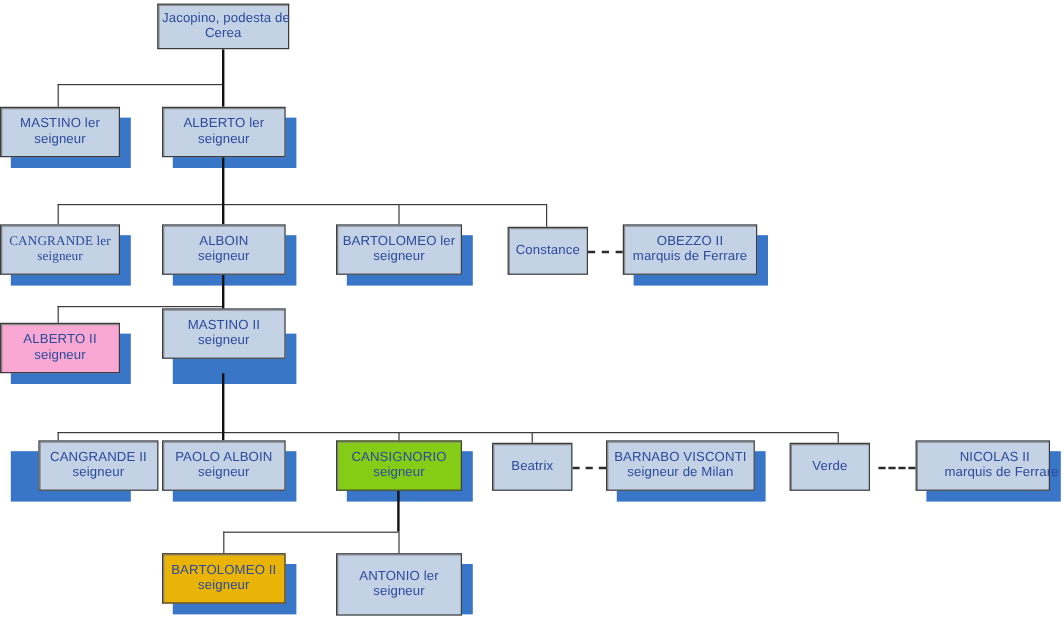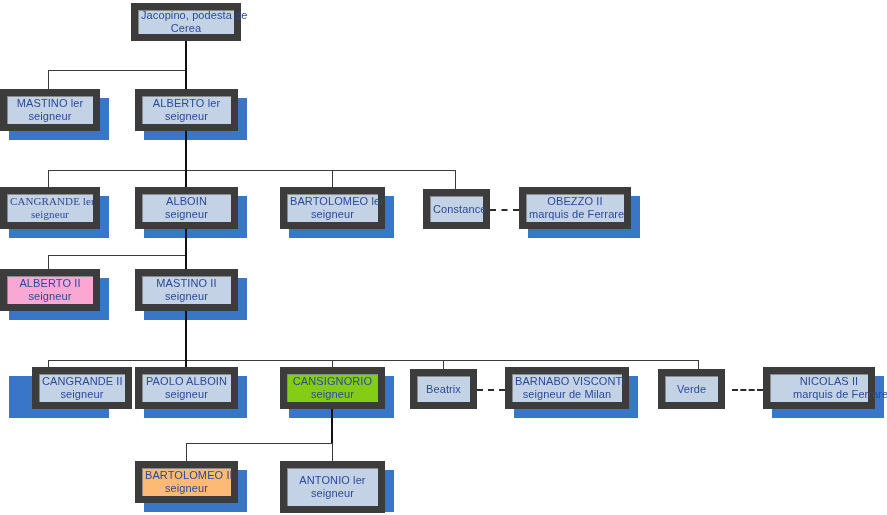--- a/index.html
+++ b/index.html
@@ -34,21 +34,21 @@
   
   .shadow {
     position: absolute;
     background: #3a76c8;
   }
   
   .node {
     position: absolute;
     box-sizing: border-box;
     background: #c4d2e6;
-    border: 7px solid #4d7c0f;
+    border: 1px solid #4d7c0f;
     box-shadow: 1px 1px 0 #8a8a8a inset;
     display: flex;
     align-items: center;
     justify-content: center;
     text-align: center;
     color: #2b4a9b;
     font-size: 11px;
     line-height: 13px;
     letter-spacing: 0.1px;
     padding: 0 3px;
@@ -159,21 +159,21 @@
           <span class="l1">OBEZZO II</span>
           <span class="l2">marquis de Ferrare</span>
         </div>
       </div>
       <div class="node" style="left: 0px; top: 269px; width: 100px; height: 42px; background: #f9a8d4; border-color: rgb(60, 60, 60); color: rgb(43, 74, 155);">
         <div class="lines">
           <span class="l1">ALBERTO II</span>
           <span class="l2">seigneur</span>
         </div>
       </div>
-      <div class="node" style="left: 135px; top: 269px; width: 103px; height: 42px; background: rgb(196, 210, 230); border-color: rgb(60, 60, 60); color: rgb(43, 74, 155);">
+      <div class="node" style="left: 135px; top: 257px; width: 103px; height: 42px; background: rgb(196, 210, 230); border-color: rgb(60, 60, 60); color: rgb(43, 74, 155);">
         <div class="lines">
           <span class="l1">MASTINO II</span>
           <span class="l2">seigneur</span>
         </div>
       </div>
       <div class="node" style="left: 0px; top: 367px; width: 100px; height: 42px; background: rgb(196, 210, 230); border-color: rgb(60, 60, 60); color: rgb(43, 74, 155); margin-left: 32px;">
         <div class="lines">
           <span class="l1">CANGRANDE II</span>
           <span class="l2">seigneur</span>
         </div>
@@ -205,21 +205,21 @@
         <div class="lines">
           <span class="l1">Verde</span>
         </div>
       </div>
       <div class="node" style="left: 763px; top: 367px; width: 112px; height: 42px; background: rgb(196, 210, 230); border-color: rgb(60, 60, 60); color: rgb(43, 74, 155); padding-left: 23px;">
         <div class="lines">
           <span class="l1">NICOLAS II</span>
           <span class="l2">marquis de Ferrare</span>
         </div>
       </div>
-      <div class="node" style="left: 135px; top: 461px; width: 103px; height: 42px; background: #fdba74; border-color: rgb(60, 60, 60); color: rgb(43, 74, 155);">
+      <div class="node" style="left: 135px; top: 461px; width: 103px; height: 42px; background: #eab308; border-color: rgb(60, 60, 60); color: rgb(43, 74, 155);">
         <div class="lines">
           <span class="l1">BARTOLOMEO II</span>
           <span class="l2">seigneur</span>
         </div>
       </div>
       <div class="node" style="left: 280px; top: 461px; width: 105px; height: 52px; background: rgb(196, 210, 230); border-color: rgb(60, 60, 60); color: rgb(43, 74, 155);">
         <div class="lines">
           <span class="l1">ANTONIO ler</span>
           <span class="l2">seigneur</span>
         </div>

